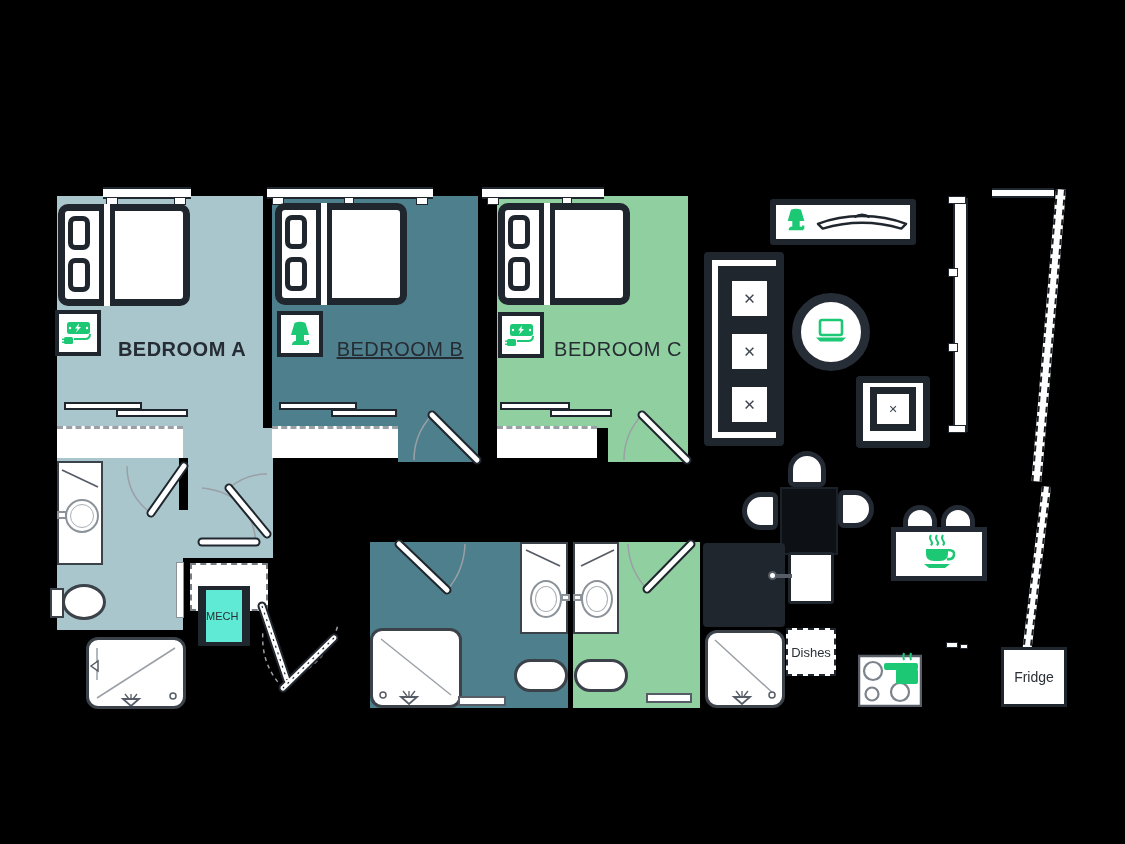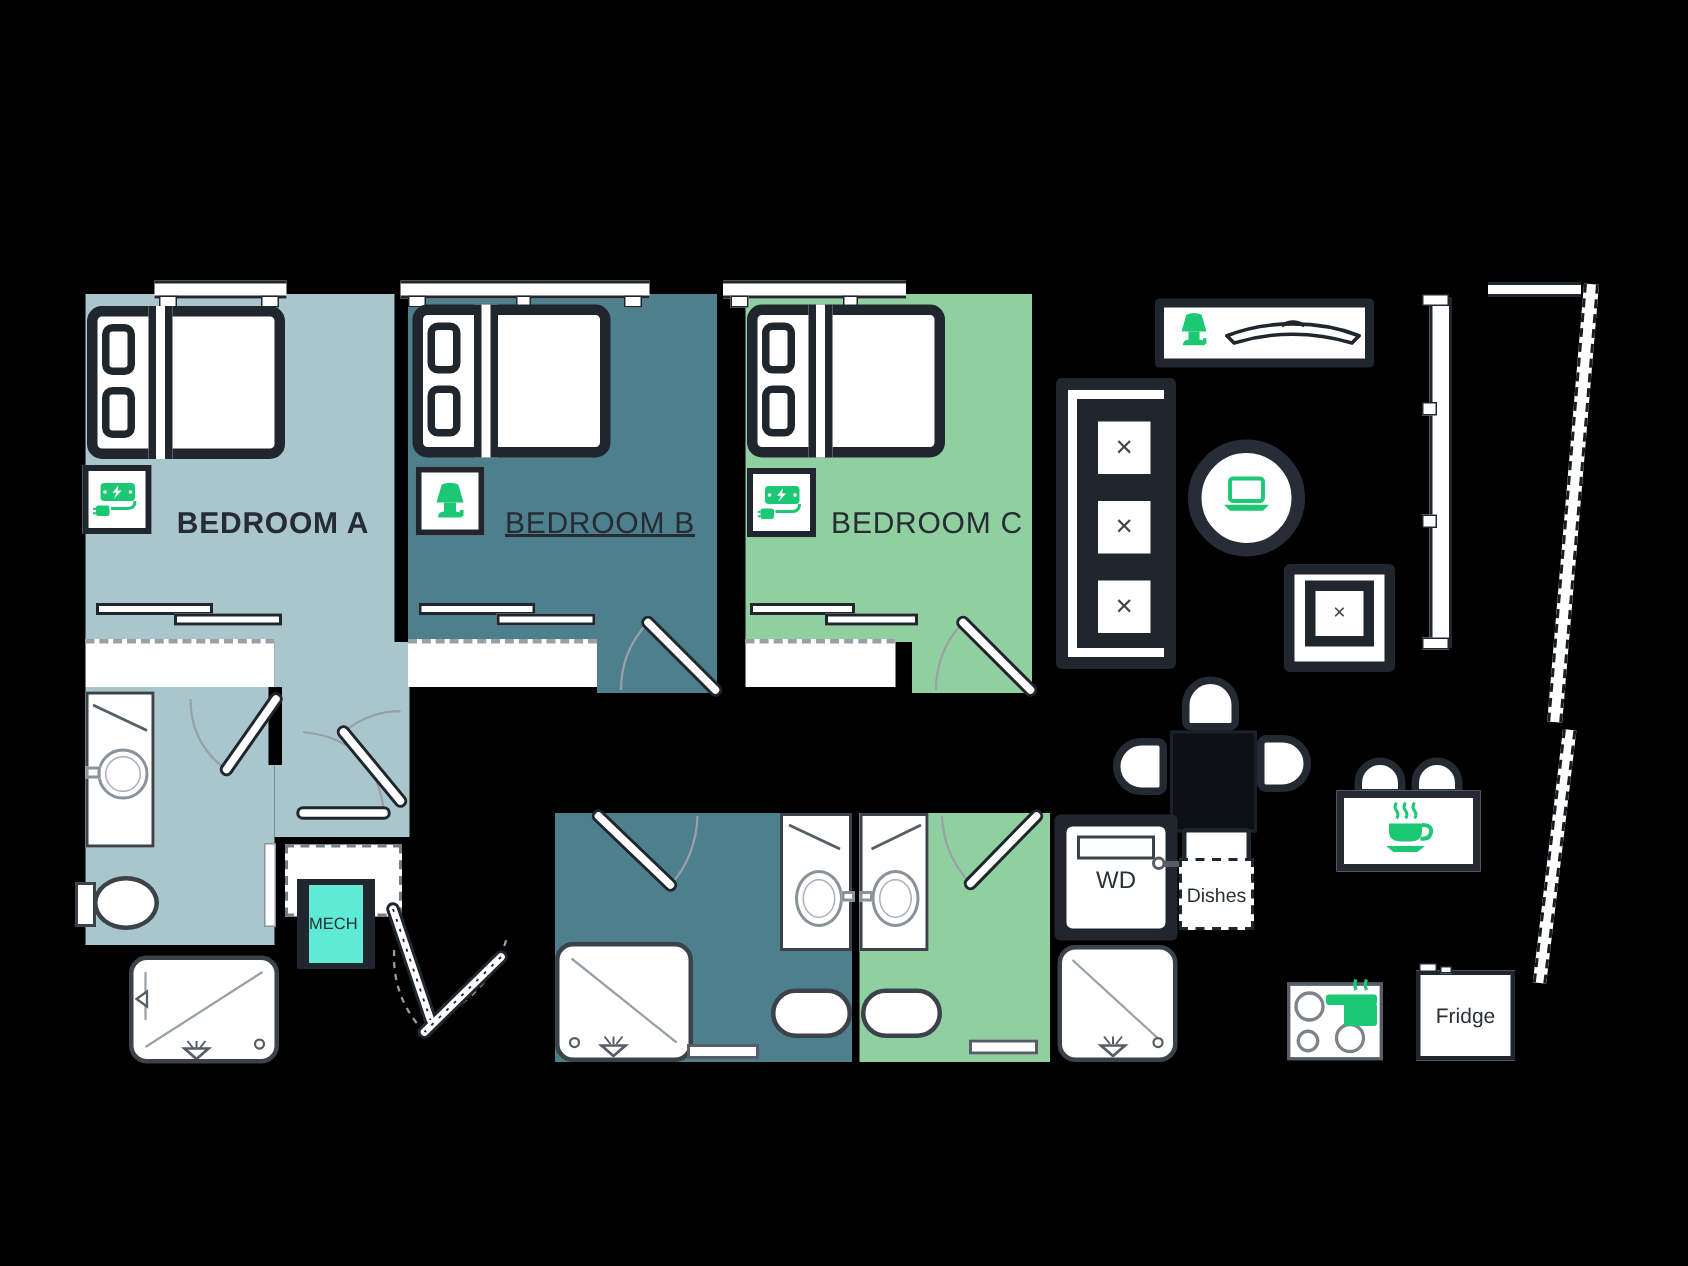--- a/index.html
+++ b/index.html
@@ -265,49 +265,45 @@
         <path d="M19,2 q-2,3 0,5.5 q2,2.5 0,5" stroke="#1cc873" stroke-width="2" fill="none"></path>
         <path d="M25,2 q-2,3 0,5.5 q2,2.5 0,5" stroke="#1cc873" stroke-width="2" fill="none"></path>
         <path d="M8,16 h22 v5 q0,7 -8,7 h-6 q-8,0 -8,-7 z" fill="#1cc873"></path>
         <path d="M30,17 q7,0 6,5 q-1,5 -7,4" stroke="#1cc873" stroke-width="2.6" fill="none"></path>
         <path d="M6,31 h26 l-5,4 h-16 z" fill="#1cc873"></path>
       </svg>
     </span>
   </div>
 
   <div class="abs" style="left:703px;top:543px;width:82px;height:84px;background:#20262e;border-radius:4px;"></div>
-  <div class="abs" style="left:711px;top:551px;width:66px;height:68px;background:#fff;border-radius:4px;">
-    <div class="abs" style="left:7px;top:6px;width:52px;height:16px;border:2px solid #3b424a;"></div>
-    <div class="abs" style="left:0;top:28px;width:66px;text-align:center;font-size:16px;color:#2a3036;">WD</div>
-  </div>
 
   <div class="abs" style="left:788px;top:552px;width:46px;height:52px;background:#fff;border:3px solid #20262e;border-radius:3px;"></div>
   <div class="abs" style="left:772px;top:574px;width:20px;height:4px;background:#565d66;"></div>
   <div class="abs" style="left:768px;top:571px;width:9px;height:9px;border:2px solid #565d66;border-radius:50%;background:#fff;"></div>
 
-  <div class="dash-box" style="left:786px;top:572px;width:50px;height:48px;">
+  <div class="dash-box" style="left:786px;top:628px;width:50px;height:48px;">
     <span>Dishes</span>
   </div>
 
   <div class="abs" style="left:858px;top:651px;width:64px;height:56px;">
     <svg width="64" height="56" viewBox="0 0 64 56">
       <rect x="1" y="5" width="62" height="50" fill="#fff" stroke="#565d66" stroke-width="2.5"></rect>
       <circle cx="15" cy="20" r="9" fill="none" stroke="#7c838b" stroke-width="2.2"></circle>
       <circle cx="14" cy="43" r="6.5" fill="none" stroke="#7c838b" stroke-width="2.2"></circle>
       <circle cx="42" cy="41" r="9" fill="none" stroke="#7c838b" stroke-width="2.2"></circle>
       <g>
         <rect x="26" y="12" width="34" height="7" rx="2" fill="#1cc873"></rect>
         <rect x="38" y="18" width="22" height="15" rx="2" fill="#1cc873"></rect>
         <path d="M46,9 q-1.5,-3.5 0,-7" stroke="#1cc873" stroke-width="2.2" fill="none"></path>
         <path d="M53,9 q-1.5,-3.5 0,-7" stroke="#1cc873" stroke-width="2.2" fill="none"></path>
       </g>
     </svg>
   </div>
 
-  <div class="solid-box" style="left:944px;top:647px;width:66px;height:60px;text-align:center;">
+  <div class="solid-box" style="left:1001px;top:647px;width:66px;height:60px;text-align:center;">
     <span>Fridge</span>
   </div>
   <div class="win-tick" style="left:946px;top:642px;width:12px;height:6px;"></div>
   <div class="win-tick" style="left:960px;top:644px;width:8px;height:5px;"></div>
 
   <svg class="overlay" width="1125" height="844" viewBox="0 0 1125 844">
 
     <g stroke="#9aa0a6" stroke-width="1.5" fill="none">
       <path d="M432,415 Q414,434 414,460"></path>
       <path d="M642,415 Q624,434 624,460"></path>

